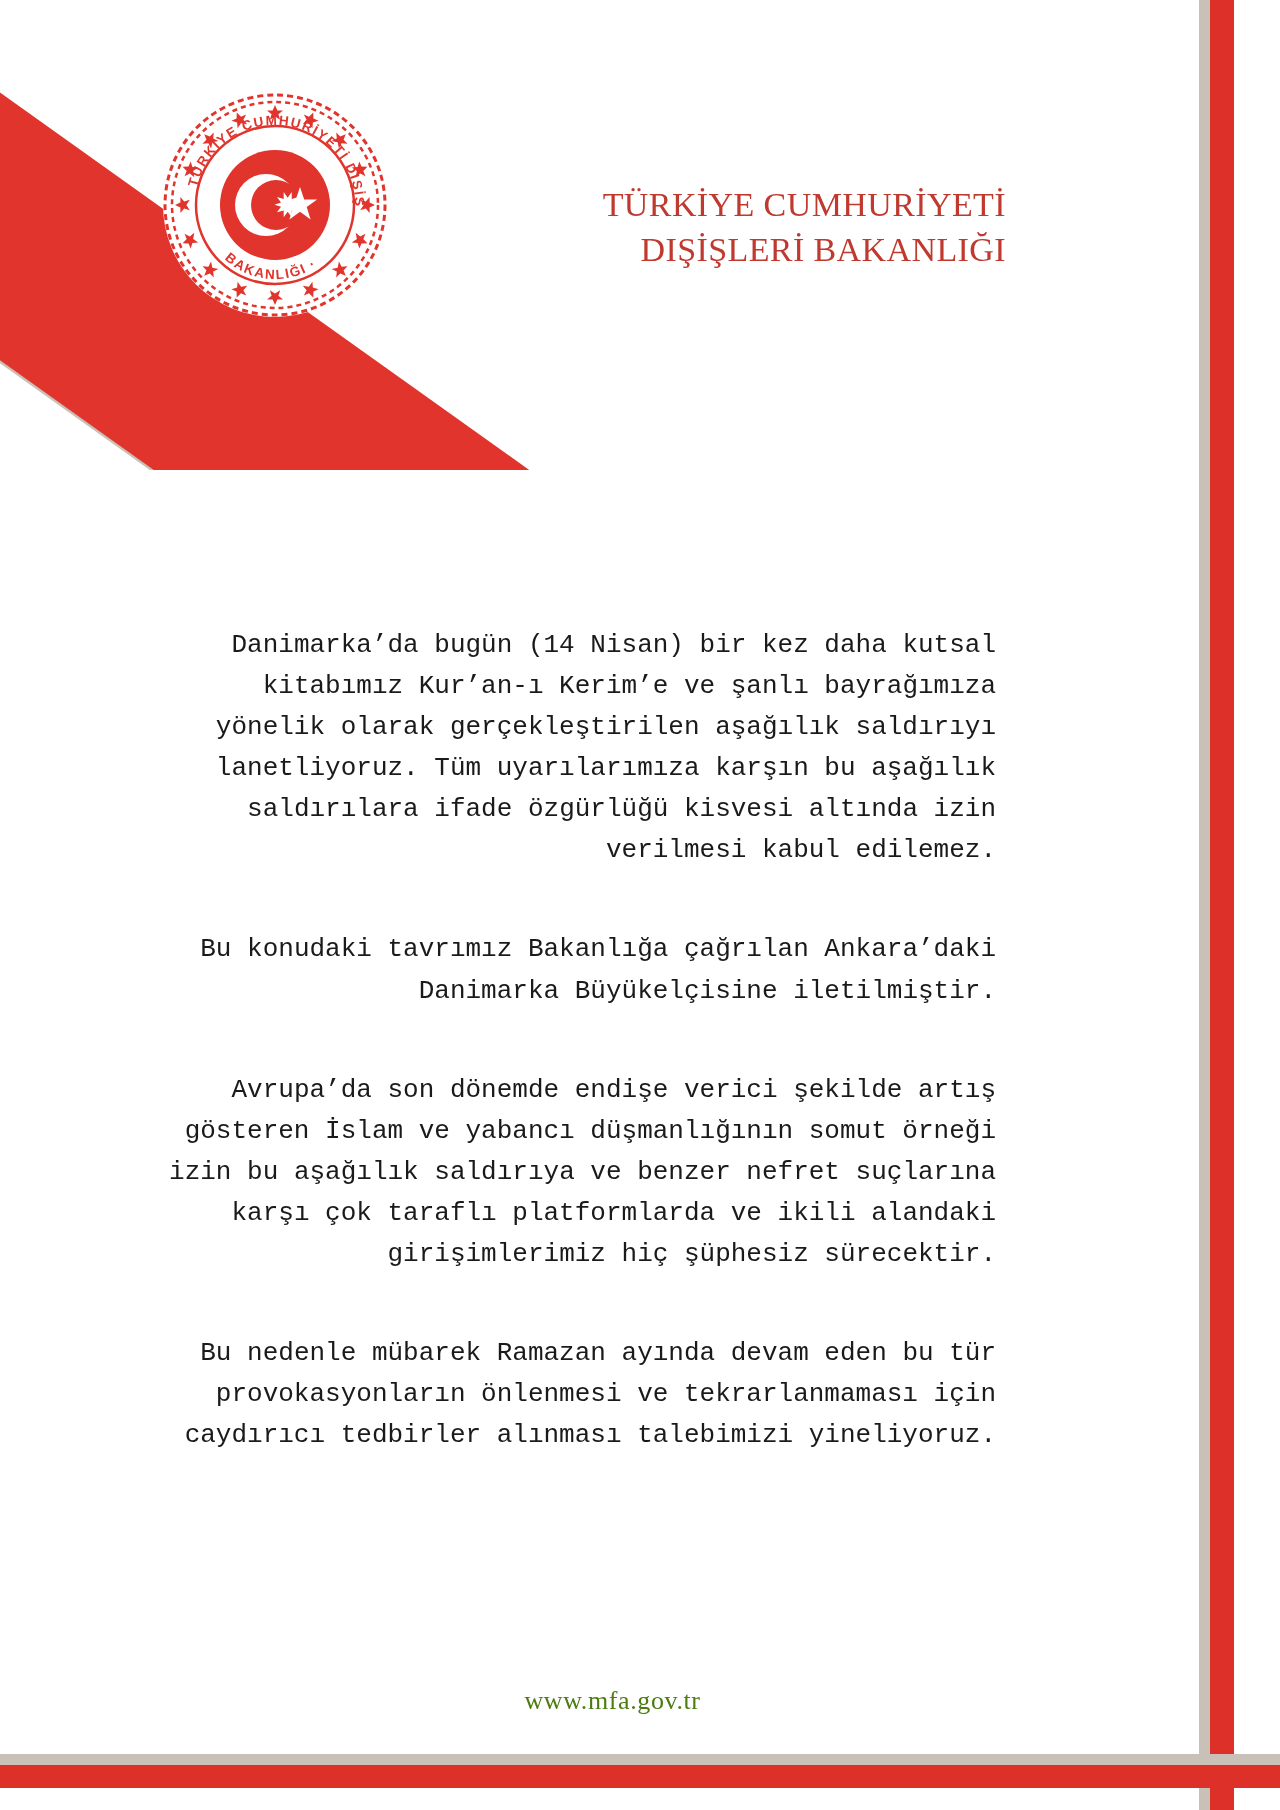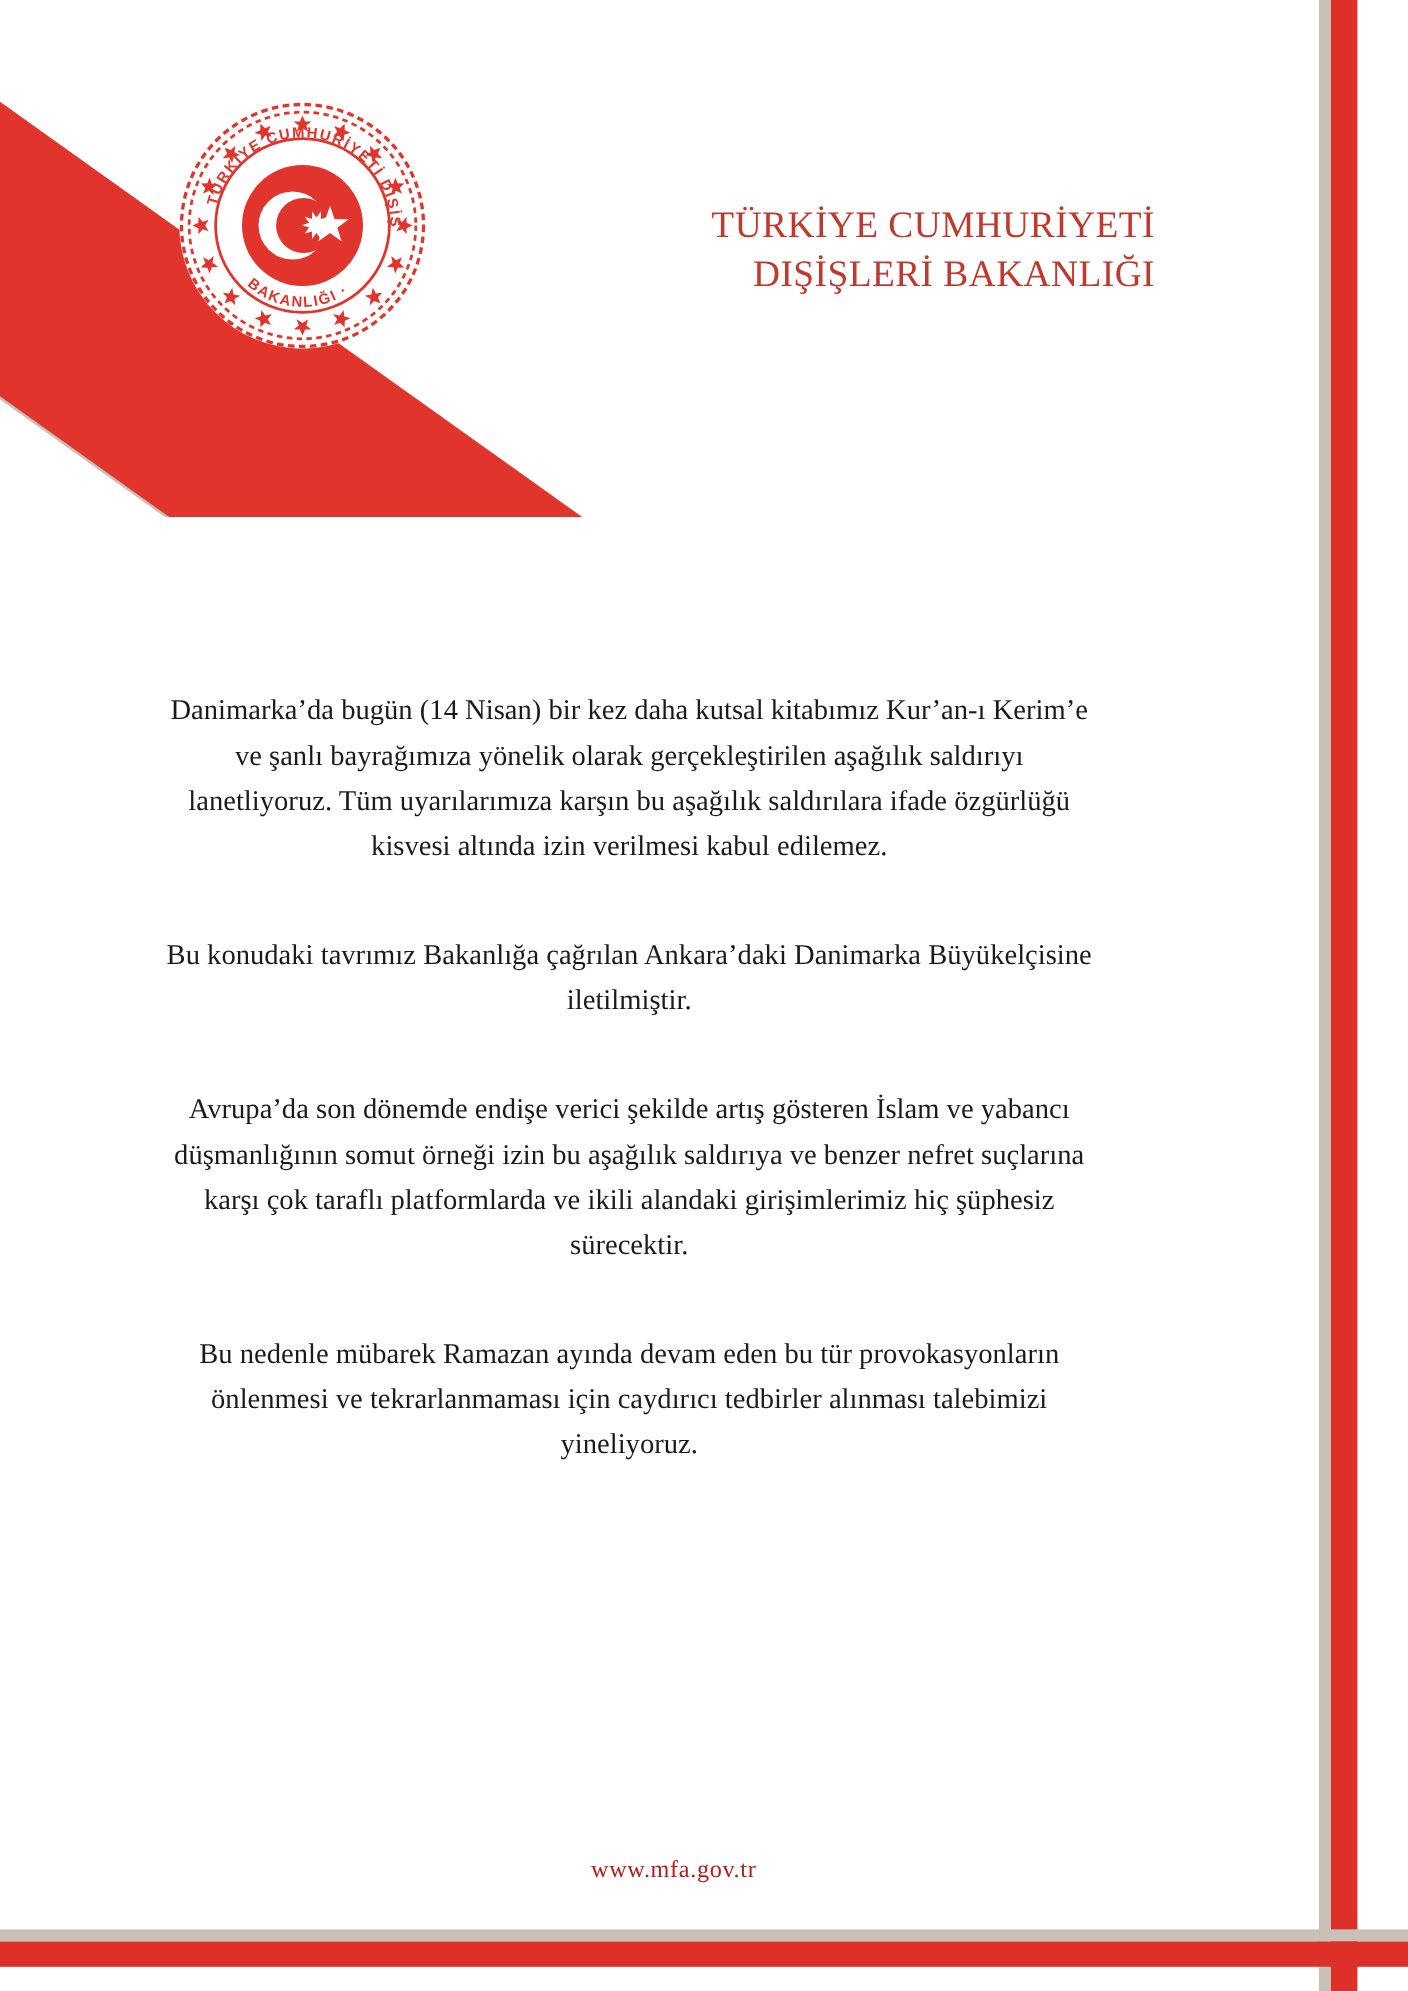--- a/index.html
+++ b/index.html
@@ -88,21 +88,21 @@
     left: 160px;
     top: 90px;
     width: 230px;
     height: 230px;
   }
   .emblem svg { display: block; width: 230px; height: 230px; }
 
   
   .header-title {
     position: absolute;
-    left: 580px;
+    left: 536px;
     top: 183px;
     width: 470px;
     text-align: right;
     color: #c0392f;
     line-height: 1.32;
     letter-spacing: 0.4px;
   }
   .header-title .line {
     display: block;
     font-size: 34px;
@@ -124,32 +124,33 @@
     position: absolute;
     left: 148px;
     top: 625px;
     width: 848px;
   }
   .para {
     font-size: 26px;
     color: #1a1a1a;
     line-height: 1.58;
     margin: 0 0 58px 0;
-    text-align: center;
+    text-align: right;
+    font-family: Liberation Mono, monospace;
   }
   .para:last-child { margin-bottom: 0; }
 
   .footer-url {
     position: absolute;
     left: 0;
     top: 1686px;
     width: 1225px;
     text-align: center;
-    color: #b91c1c;
-    font-size: 22px;
+    color: #4d7c0f;
+    font-size: 26px;
     letter-spacing: 0.6px;
   }
 </style>
 </head>
 <body>
 
 <div class="page">
 
   <div class="edge-right-grey"></div>
   <div class="edge-right-red"></div>

